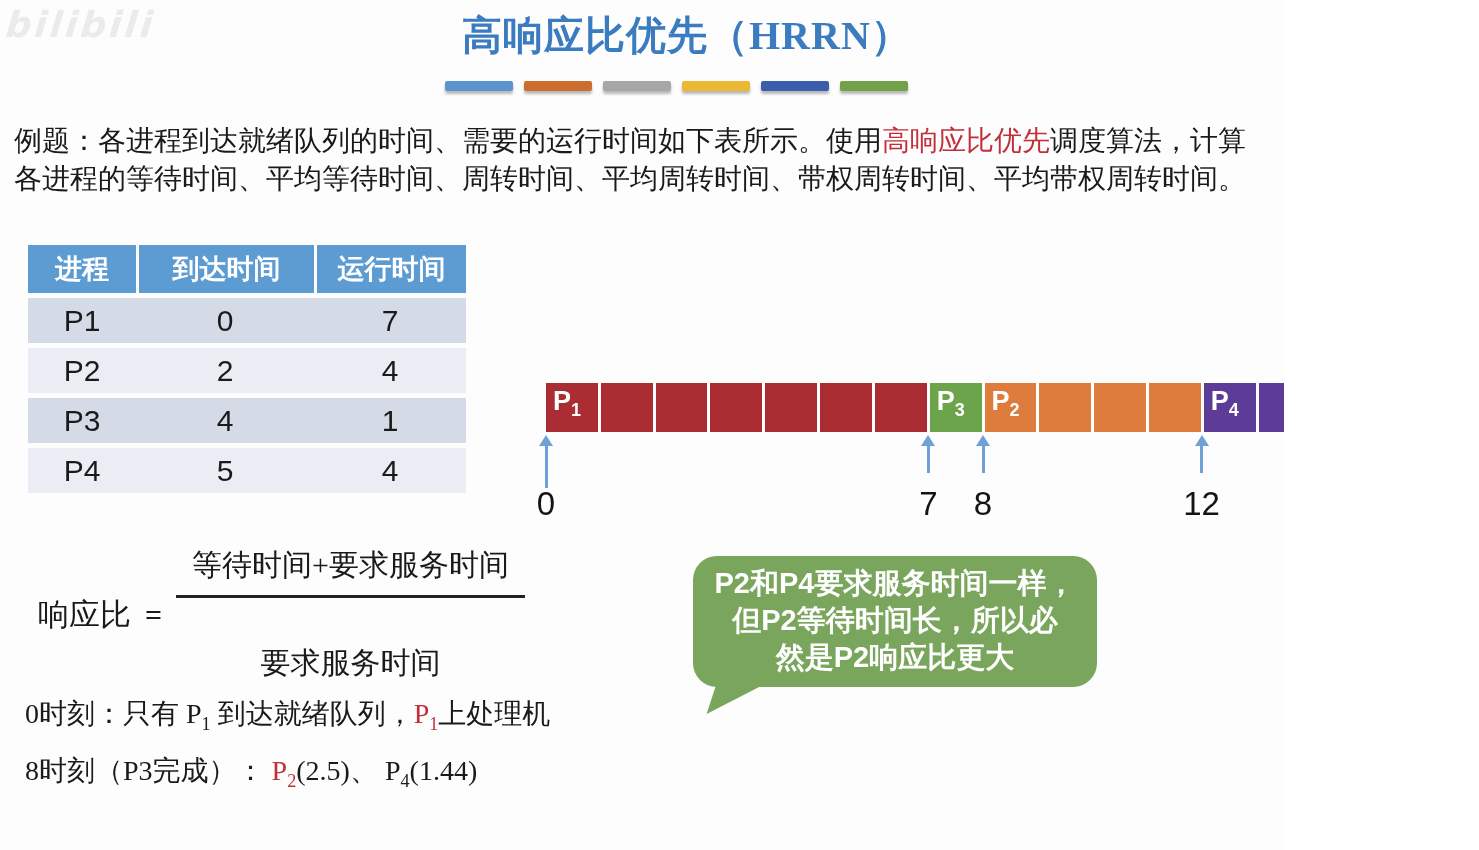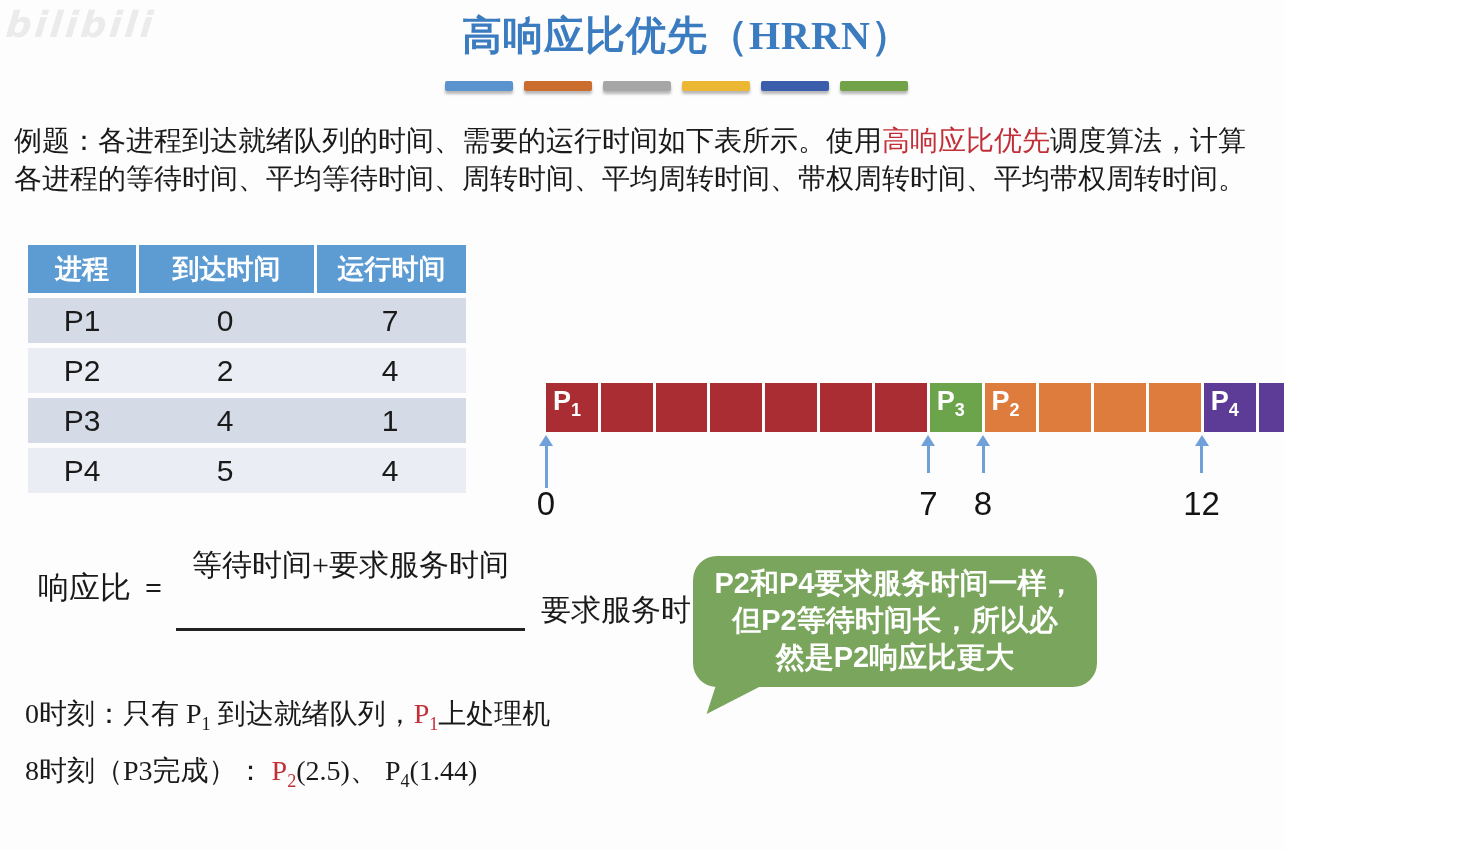--- a/index.html
+++ b/index.html
@@ -55,21 +55,21 @@
   .timeline { position:absolute; top:435px; left:546px; width:874px; height:95px; }
   .tick { position:absolute; top:0; transform:translateX(-50%); display:flex; flex-direction:column; align-items:center; }
   .tick .head { width:0; height:0; border-left:7px solid transparent; border-right:7px solid transparent; border-bottom:11px solid #6fa0d8; }
   .tick .shaft { width:3px; background:#6fa0d8; height:27px; }
   .tick.long .shaft { height:42px; }
   .tick .num { position:absolute; top:50px; font-size:33px; color:#141414; }
   
   .formula { position:absolute; top:545px; left:38px; display:flex; align-items:center; font-family:Liberation Serif, serif; }
   .f-lhs { font-size:31px; }
   .f-eq { font-size:30px; font-weight:bold; margin:0 14px; color:#1a1a1a; }
-  .fraction { display:inline-flex; flex-direction:row; text-align:center; font-size:30px; color:#1a1a1a; }
+  .fraction { display:inline-flex; flex-direction:column; text-align:center; font-size:30px; color:#1a1a1a; }
   .fraction .fnum { padding:0 16px 9px; border-bottom:3px solid #222; }
   .fraction .fden { padding:9px 16px 0;margin-top:36px; }
   
   .bubble {
     position:absolute; top:556px; left:693px; width:374px;
     background:#7aa55c; border-radius:24px; padding:9px 15px 11px;
     color:#fff; font-size:29px; font-weight:bold; line-height:37px; text-align:center;
   }
   .bubble .tail {
     position:absolute; left:24px; bottom:-27px; width:0; height:0;

